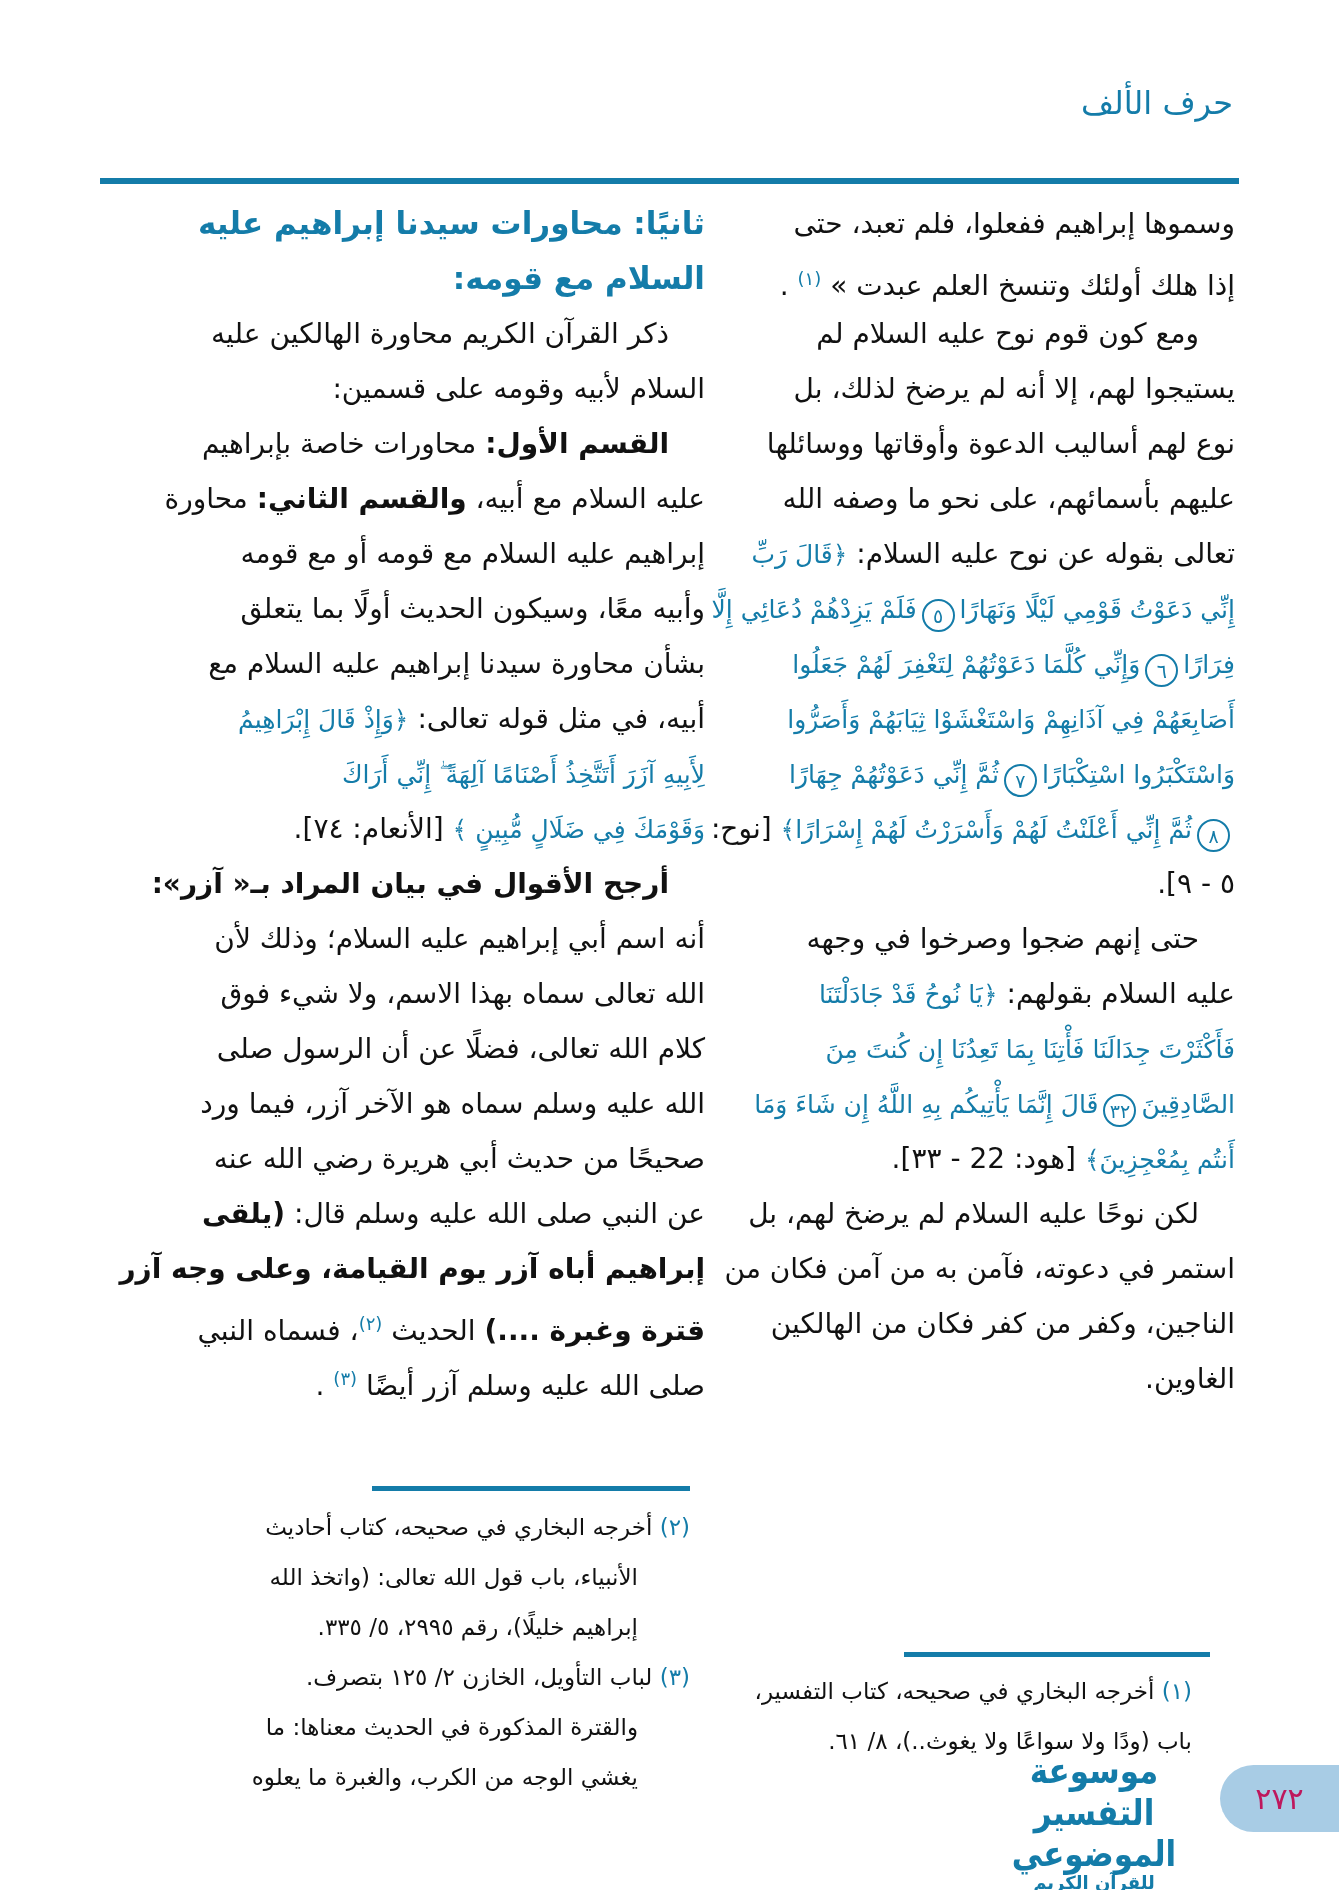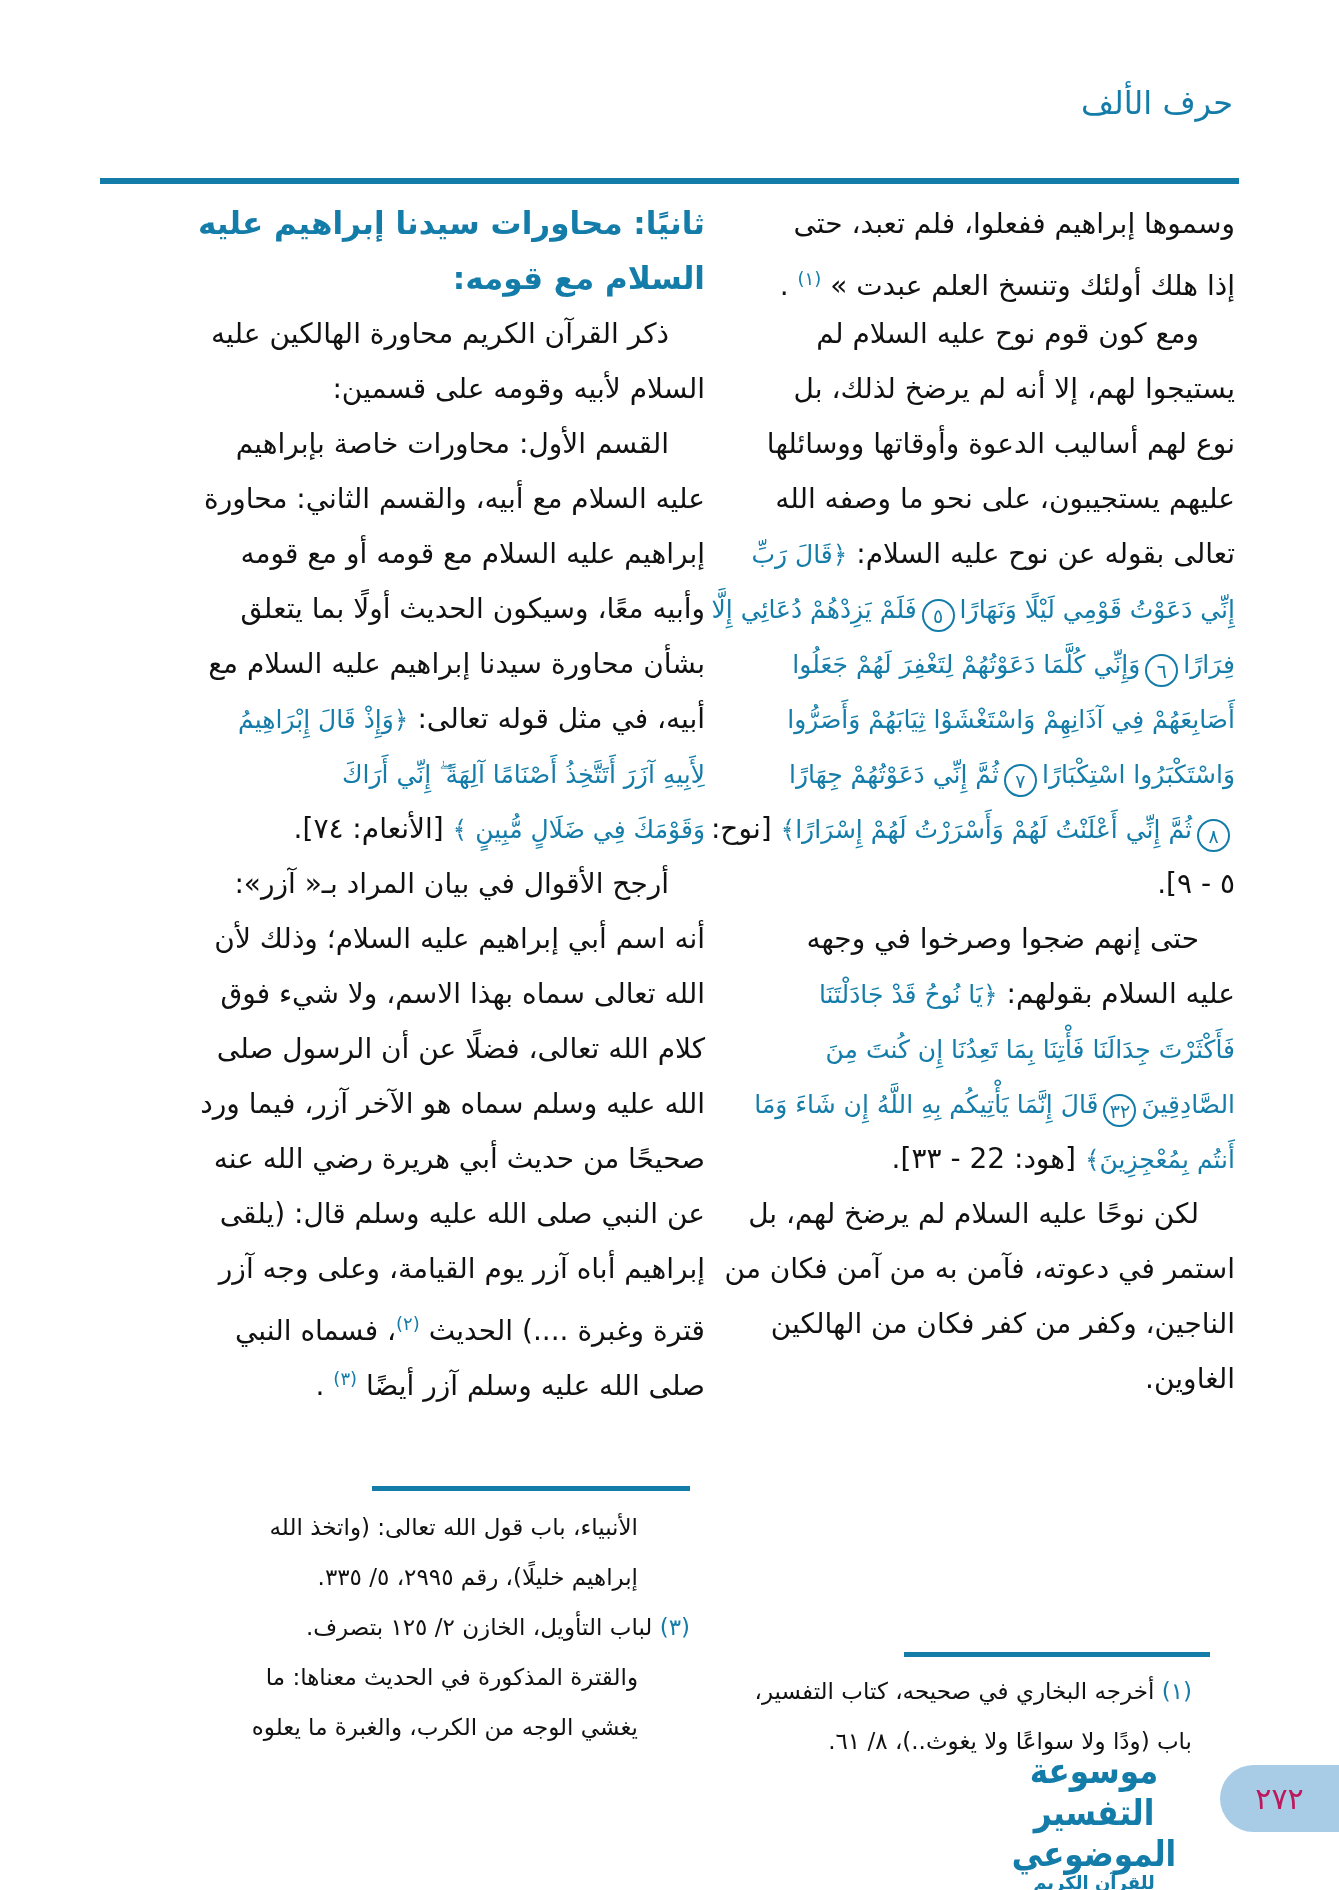--- a/index.html
+++ b/index.html
@@ -29,21 +29,21 @@
   }
   
   .col{position:absolute;top:196px;}
   .col-right{right:104px;width:516px;}
   .col-left{right:634px;width:601px;}
   .bline{
     height:55px;line-height:55px;
     font-size:28px;white-space:nowrap;text-align:right;
   }
   .bline.ind{padding-right:36px;}
-  .seg-b{font-weight:normal;text-align:center;}
+  .seg-b{font-weight:bold;text-align:center;}
   .seg-h{color:var(--accent);font-weight:bold;font-size:31px;}
   .seg-q{color:var(--accent);font-size:25px;}
   .seg-s{color:var(--accent);font-size:18px;vertical-align:super;}
   .seg-m{color:var(--accent);}
   .seg-a{
     display:inline-block;min-width:33px;height:33px;line-height:30px;
     border:2px solid var(--accent);border-radius:50%;
     text-align:center;color:var(--accent);font-size:19px;
     vertical-align:-5px;margin:0 5px;
   }
@@ -77,21 +77,21 @@
 
 <div class="hdr-title">حرف الألف</div>
 <div class="hdr-rule"></div>
 
 <div class="col col-right" id="col-right">
     <div class="bline"><span class="seg-n">وسموها إبراهيم ففعلوا، فلم تعبد، حتى</span></div>
     <div class="bline"><span class="seg-n">إذا هلك أولئك وتنسخ العلم عبدت » </span><span class="seg-s">(١)</span><span class="seg-n"> .</span></div>
     <div class="bline ind"><span class="seg-n">ومع كون قوم نوح عليه السلام لم</span></div>
     <div class="bline"><span class="seg-n">يستيجوا لهم، إلا أنه لم يرضخ لذلك، بل</span></div>
     <div class="bline"><span class="seg-n">نوع لهم أساليب الدعوة وأوقاتها ووسائلها</span></div>
-    <div class="bline"><span class="seg-n">عليهم يستجيبون، على نحو ما وصفه الله</span></div>
+    <div class="bline"><span class="seg-n">عليهم بأسمائهم، على نحو ما وصفه الله</span></div>
     <div class="bline"><span class="seg-n">تعالى بقوله عن نوح عليه السلام: </span><span class="seg-q">﴿قَالَ رَبِّ</span></div>
     <div class="bline"><span class="seg-q">إِنِّي دَعَوْتُ قَوْمِي لَيْلًا وَنَهَارًا</span><span class="seg-a">٥</span><span class="seg-q">فَلَمْ يَزِدْهُمْ دُعَائِي إِلَّا</span></div>
     <div class="bline"><span class="seg-q">فِرَارًا</span><span class="seg-a">٦</span><span class="seg-q">وَإِنِّي كُلَّمَا دَعَوْتُهُمْ لِتَغْفِرَ لَهُمْ جَعَلُوا</span></div>
     <div class="bline"><span class="seg-q">أَصَابِعَهُمْ فِي آذَانِهِمْ وَاسْتَغْشَوْا ثِيَابَهُمْ وَأَصَرُّوا</span></div>
     <div class="bline"><span class="seg-q">وَاسْتَكْبَرُوا اسْتِكْبَارًا</span><span class="seg-a">٧</span><span class="seg-q">ثُمَّ إِنِّي دَعَوْتُهُمْ جِهَارًا</span></div>
     <div class="bline"><span class="seg-a">٨</span><span class="seg-q">ثُمَّ إِنِّي أَعْلَنْتُ لَهُمْ وَأَسْرَرْتُ لَهُمْ إِسْرَارًا﴾</span><span class="seg-n"> [نوح:</span></div>
     <div class="bline"><span class="seg-n">٥ - ٩].</span></div>
     <div class="bline ind"><span class="seg-n">حتى إنهم ضجوا وصرخوا في وجهه</span></div>
     <div class="bline"><span class="seg-n">عليه السلام بقولهم: </span><span class="seg-q">﴿يَا نُوحُ قَدْ جَادَلْتَنَا</span></div>
     <div class="bline"><span class="seg-q">فَأَكْثَرْتَ جِدَالَنَا فَأْتِنَا بِمَا تَعِدُنَا إِن كُنتَ مِنَ</span></div>
@@ -122,20 +122,21 @@
     <div class="bline"><span class="seg-n">الله عليه وسلم سماه هو الآخر آزر، فيما ورد</span></div>
     <div class="bline"><span class="seg-n">صحيحًا من حديث أبي هريرة رضي الله عنه</span></div>
     <div class="bline"><span class="seg-n">عن النبي صلى الله عليه وسلم قال: </span><span class="seg-b">(يلقى</span></div>
     <div class="bline"><span class="seg-b">إبراهيم أباه آزر يوم القيامة، وعلى وجه آزر</span></div>
     <div class="bline"><span class="seg-b">قترة وغبرة ....)</span><span class="seg-n"> الحديث </span><span class="seg-s">(٢)</span><span class="seg-n">، فسماه النبي</span></div>
     <div class="bline"><span class="seg-n">صلى الله عليه وسلم آزر أيضًا </span><span class="seg-s">(٣)</span><span class="seg-n"> .</span></div>
   </div>
 
 <div class="fnsep fnsep-left"></div>
 <div class="fnblock fn-left" id="fn-left">
+    <div class="fnline"><span class="seg-m">(٢)</span><span class="seg-n"> أخرجه البخاري في صحيحه، كتاب أحاديث</span></div>
     <div class="fnline pad"><span class="seg-n">الأنبياء، باب قول الله تعالى: (واتخذ الله</span></div>
     <div class="fnline pad"><span class="seg-n">إبراهيم خليلًا)، رقم ٢٩٩٥، ٥/ ٣٣٥.</span></div>
     <div class="fnline"><span class="seg-m">(٣)</span><span class="seg-n"> لباب التأويل، الخازن ٢/ ١٢٥ بتصرف.</span></div>
     <div class="fnline pad"><span class="seg-n">والقترة المذكورة في الحديث معناها: ما</span></div>
     <div class="fnline pad"><span class="seg-n">يغشي الوجه من الكرب، والغبرة ما يعلوه</span></div>
   </div>
 
 <div class="fnsep fnsep-right"></div>
 <div class="fnblock fn-right" id="fn-right">
     <div class="fnline"><span class="seg-m">(١)</span><span class="seg-n"> أخرجه البخاري في صحيحه، كتاب التفسير،</span></div>

